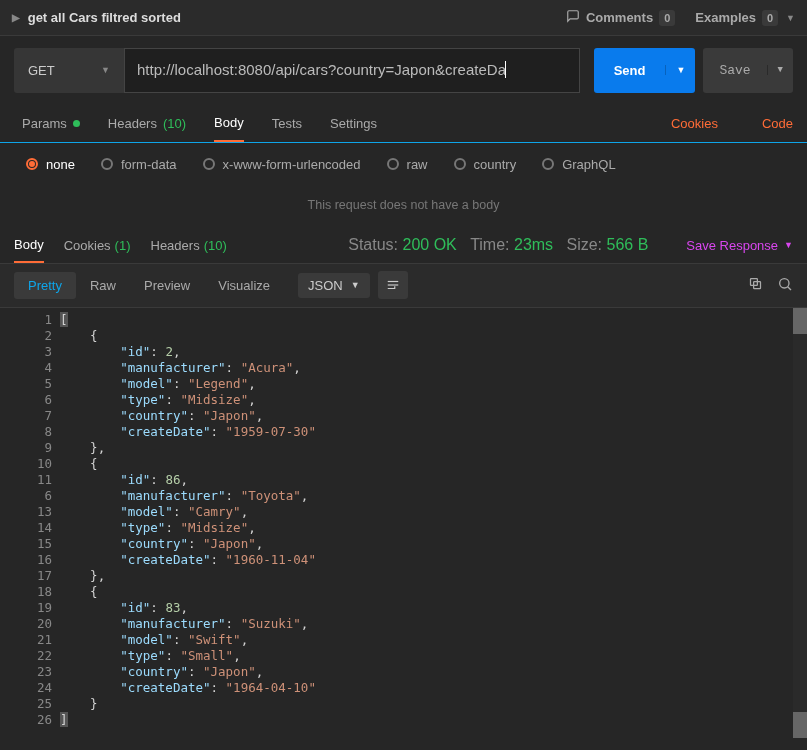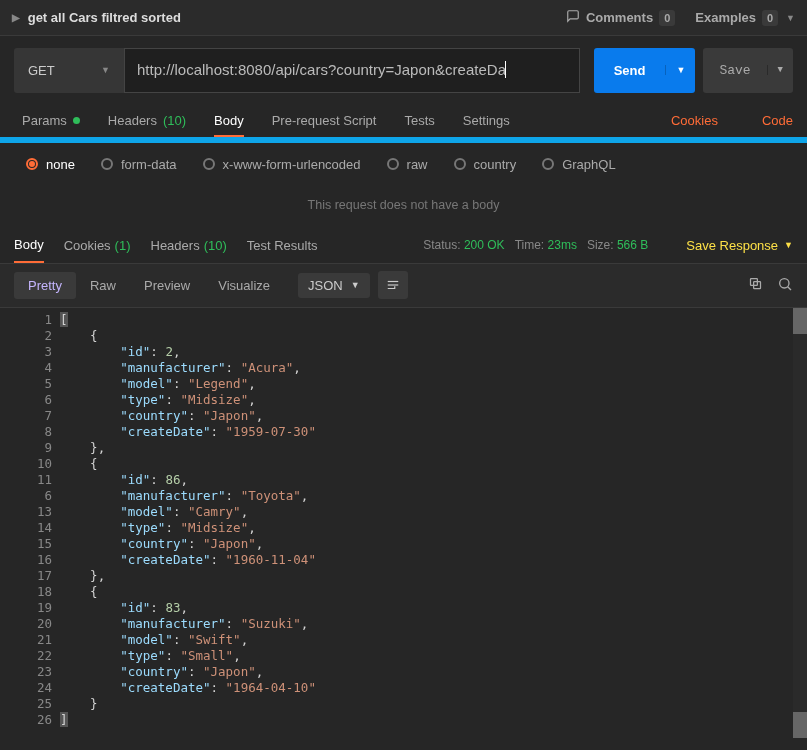--- a/index.html
+++ b/index.html
@@ -58,21 +58,21 @@
   .send-btn .dd-part { border-left: 1px solid rgba(0,0,0,.2); padding: 0 10px; display:flex;align-items:center; }
   .save-btn {
     background: #3a3a3a; color: #aaa; display: flex; align-items: center;
     border-radius: 3px; overflow: hidden; font-family: Liberation Mono, monospace;
   }
   .save-btn .lbl { padding: 0 16px; }
   .save-btn .dd-part { border-left: 1px solid #2a2a2a; padding: 0 10px; display:flex;align-items:center;}
   
   .tabs-row {
     display: flex; align-items: center; padding: 0 14px 0 22px;
-    border-bottom: 6px solid #0ea5e9; height: 38px; gap: 28px;
+    border-bottom: 1px solid #0ea5e9; height: 38px; gap: 28px;
   }
   .tab { color: #aaa; height: 100%; display: flex; align-items: center; gap: 6px; }
   .tab.active { color: #fff; border-bottom: 2px solid #ff6c37; margin-bottom: -1px; }
   .tab .dot { width: 7px; height: 7px; border-radius: 50%; background: #2fbd5a; }
   .tab .num { color: #2fbd5a; }
   .tabs-row .spacer { flex: 1; }
   .tabs-row .rlink { color: #ff6c37; }
   .tabs-row .rlink2 { color: #ff6c37; margin-left: 16px; }
   
   .body-type-row {
@@ -91,30 +91,30 @@
     text-align: center; color: #777; padding: 12px 0 16px 0; font-size: 12.5px;
   }
   
   .resp-tabs-row {
     display: flex; align-items: center; padding: 0 14px 0 14px;
     height: 36px; gap: 20px; border-bottom: 1px solid #3a3a3a;
   }
   .resp-tab { color: #aaa; height: 100%; display: flex; align-items: center; gap: 4px; }
   .resp-tab.active { color: #fff; border-bottom: 2px solid #ff6c37; margin-bottom: -1px; }
   .resp-tabs-row .spacer { flex: 1; }
-  .meta { color: #888; font-size: 12px; }
+  .meta { color: #888; font-size: 16px; }
   .meta .ok { color: #2fbd5a; }
-  .save-resp { color: #fde047; margin-left: 18px; display: flex; align-items: center; gap: 6px; }
+  .save-resp { color: #d946ef; margin-left: 18px; display: flex; align-items: center; gap: 6px; }
   
   .viewer-bar {
     display: flex; align-items: center; height: 44px; padding: 0 14px; gap: 0;
     background: #2b2b2b; border-bottom: 1px solid #3a3a3a;
   }
   .vb-btn { padding: 6px 14px; color: #aaa; border-radius: 3px; }
-  .vb-btn.active { background: #3a3a3a; color: #c4b5fd; }
+  .vb-btn.active { background: #3a3a3a; color: #0ea5e9; }
   .vb-sep { width: 14px; }
   .vb-select {
     background: #3a3a3a; color: #ccc; padding: 5px 10px;
     border-radius: 3px; display: flex; align-items: center; gap: 8px;
   }
   .vb-icon {
     width: 30px; height: 28px; border-radius: 3px; background: #3a3a3a;
     display: flex; align-items: center; justify-content: center; color: #ccc;
     margin-left: 8px;
   }
@@ -203,23 +203,20 @@
       <span class="dot"></span>
   </div>
   <div class="tab">
     <span>Headers</span>
     <span class="num">(10)</span>
   </div>
   <div class="tab active">
       <span>Body</span>
     </div>
   <div class="tab">
-      <span>Pre-request Script</span>
-    </div>
-  <div class="tab">
       <span>Tests</span>
     </div>
   <div class="tab">
       <span>Settings</span>
     </div>
   <span class="spacer"></span>
   <span class="rlink">Cookies</span>
   <span class="rlink2">Code</span>
 </div>
 
@@ -259,23 +256,20 @@
       <span>Body</span>
     </div>
   <div class="resp-tab">
     <span>Cookies</span>
     <span style="color:#2fbd5a">(1)</span>
   </div>
   <div class="resp-tab">
     <span>Headers</span>
     <span style="color:#2fbd5a">(10)</span>
   </div>
-  <div class="resp-tab">
-      <span>Test Results</span>
-    </div>
   <span class="spacer"></span>
   <span class="meta">
     <span>Status:</span> <span class="ok">200 OK</span>
     &nbsp;&nbsp;<span>Time:</span> <span class="ok">23ms</span>
     &nbsp;&nbsp;<span>Size:</span> <span class="ok">566 B</span>
   </span>
   <div class="save-resp">
     <span>Save Response</span>
     <span style="font-size:9px">▼</span>
   </div>

